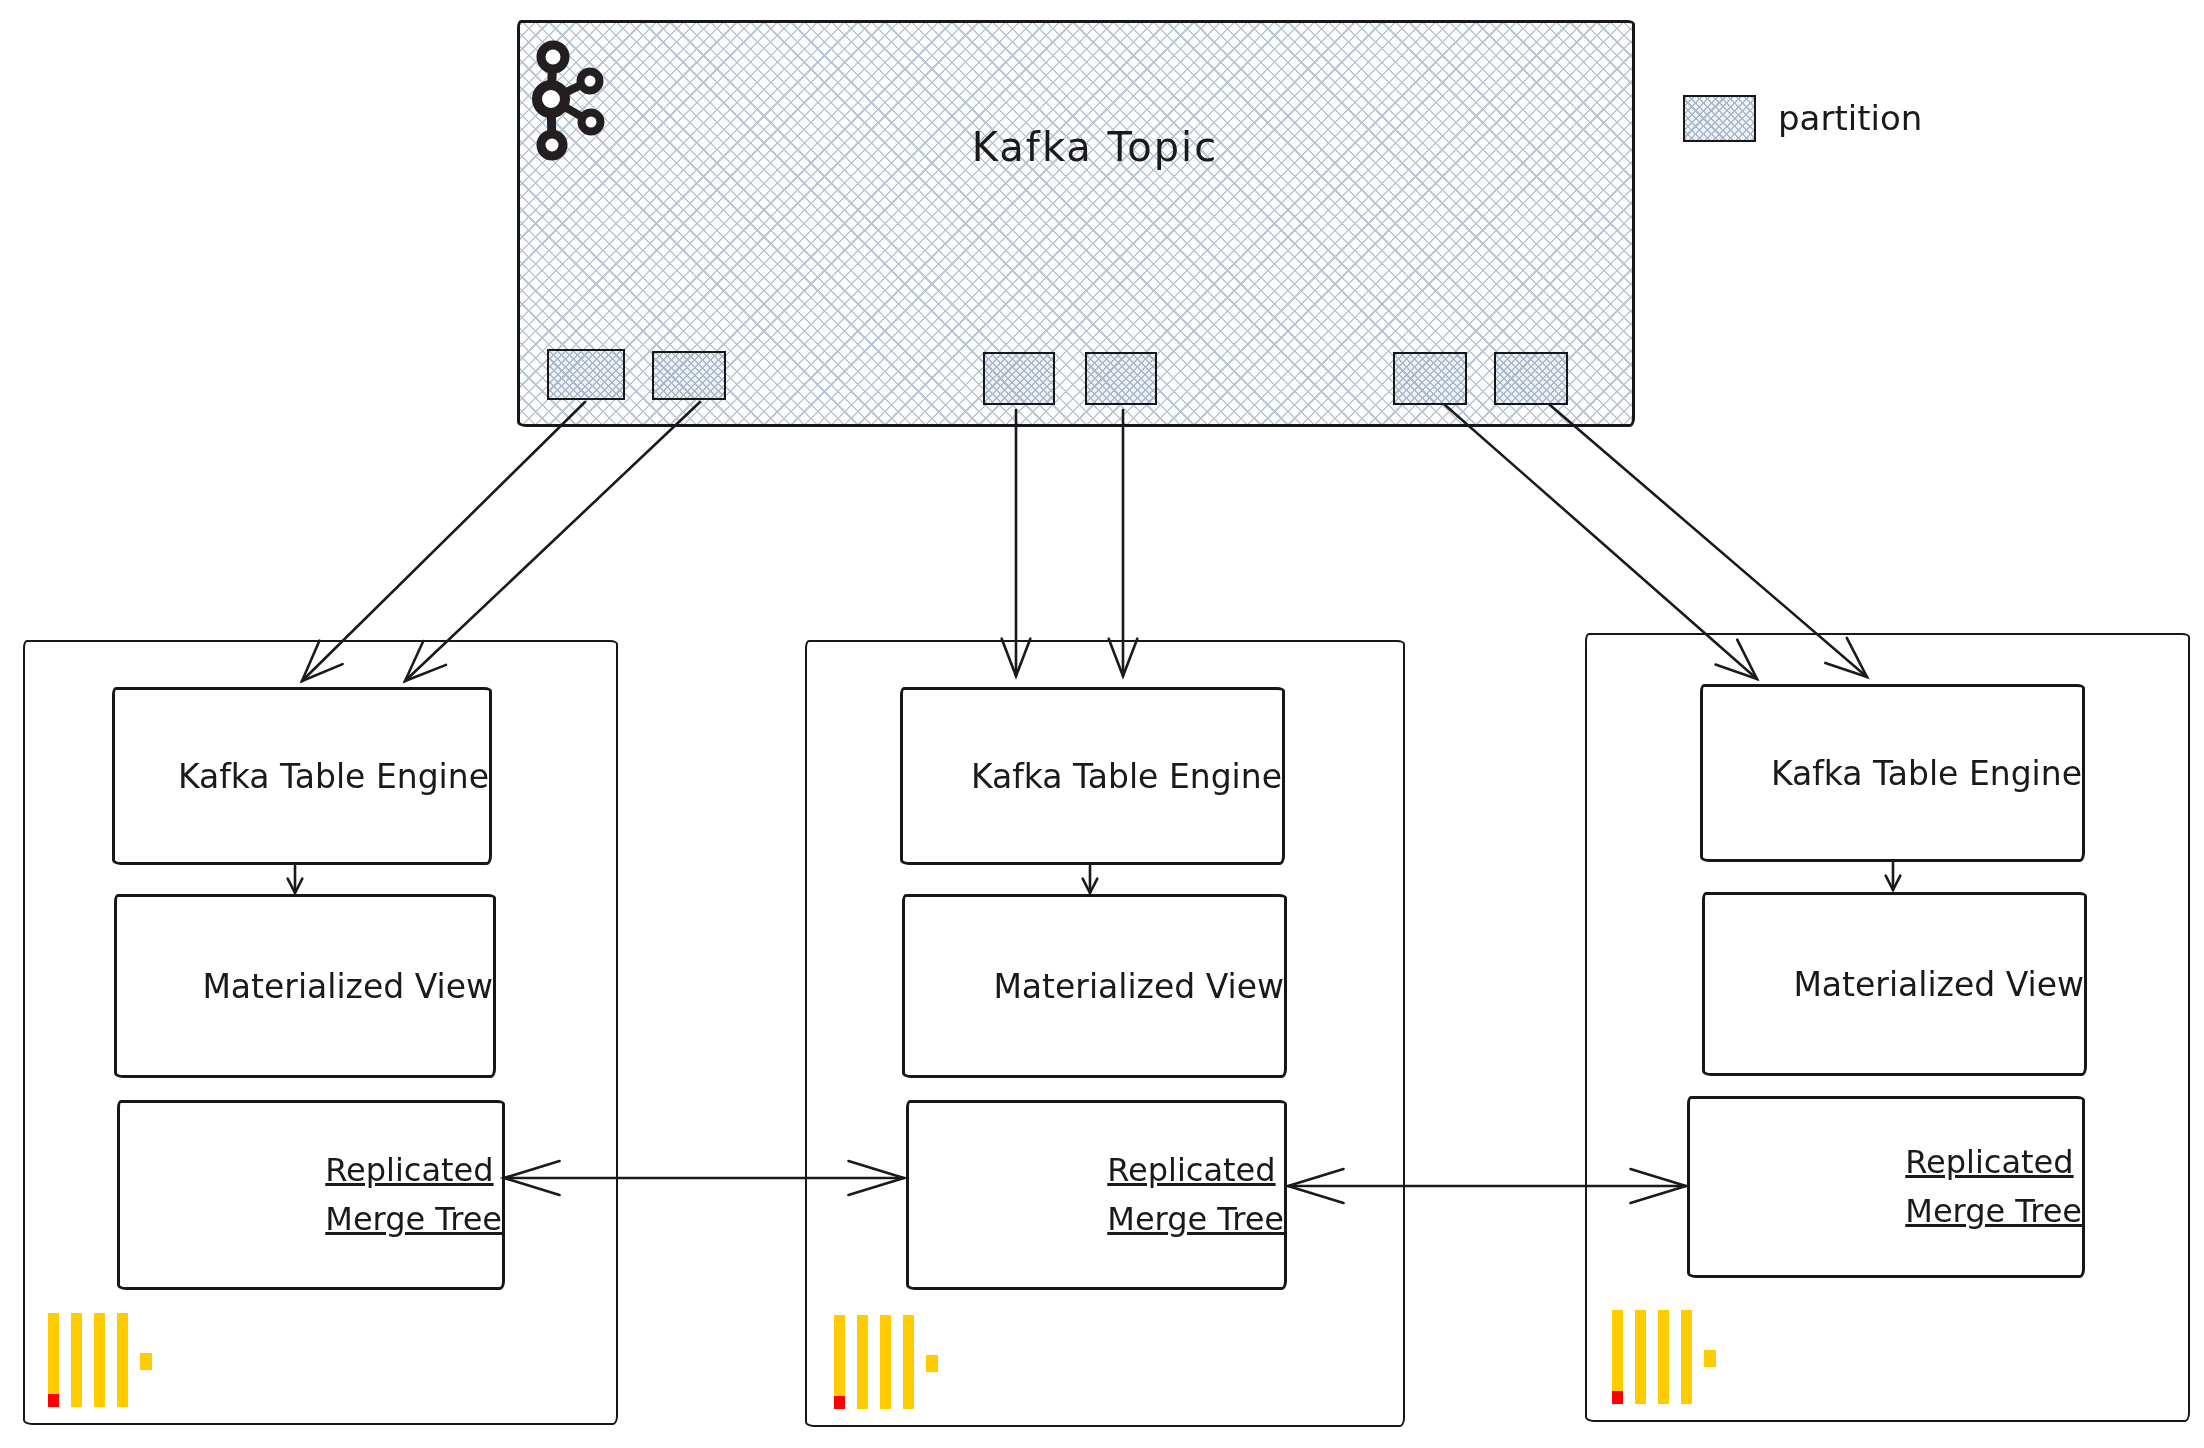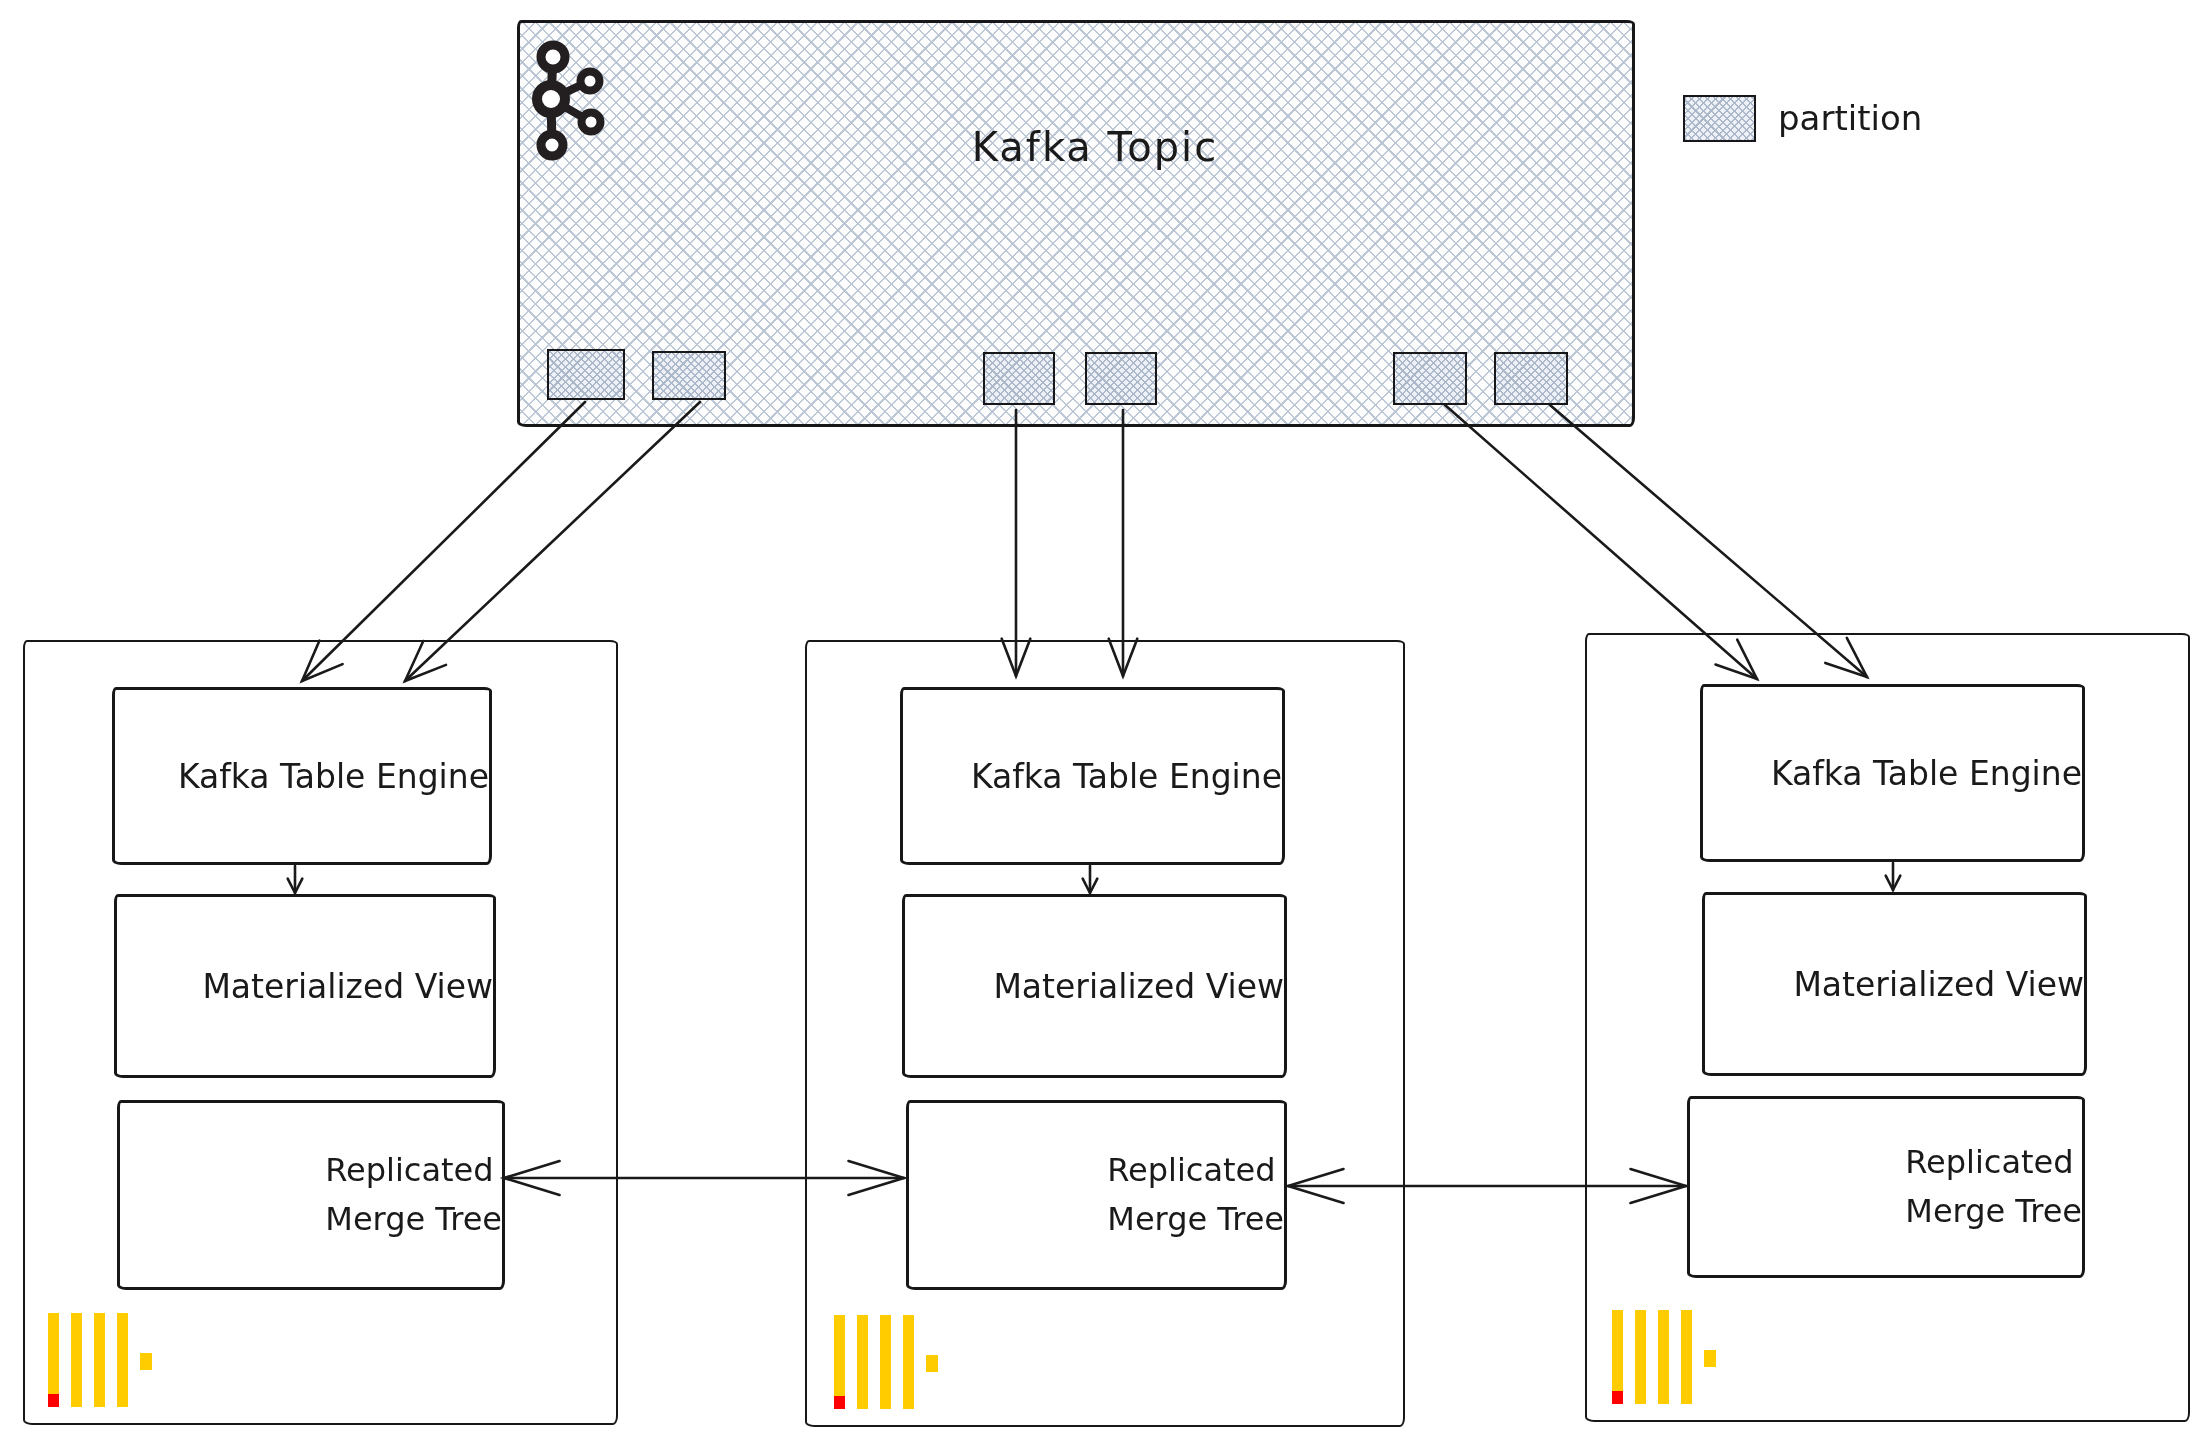--- a/index.html
+++ b/index.html
@@ -31,21 +31,21 @@
   .kafka-title{
     position:absolute;left:517px;top:124px;width:1156px;
     text-align:center;font-size:40px;letter-spacing:2px;font-weight:500;
   }
   .partition{border-width:2.5px;}
   .legend-swatch{left:1683px;top:95px;width:73px;height:47px;border-width:2.5px;}
   .legend-label{position:absolute;left:1778px;top:98px;font-size:34px;}
   .server{border-width:2.5px;background:#ffffff;}
   .inner{background:#ffffff;display:flex;align-items:center;justify-content:flex-end;}
   .inner .lbl{font-size:33px;text-align:center;}
-  .rmt-lbl{font-size:32px;line-height:49px;text-align:left;}
+  .rmt-lbl{font-size:32px;line-height:49px;text-align:left;text-decoration:underline;}
   
   .kafka-logo{position:absolute;left:532px;top:36px;}
   
   .ch-logo{position:absolute;width:106px;height:94px;}
   .ch-bar{position:absolute;top:0;width:11px;height:94px;}
   .ch-bar.b1{left:0;}  .ch-bar.b2{left:23px;} .ch-bar.b3{left:46px;} .ch-bar.b4{left:69px;}
   .ch-short{position:absolute;left:92px;top:40px;width:12px;height:17px;}
   .ch-red{position:absolute;left:0;top:81px;width:11px;height:13px;}
   
   #arrows{position:absolute;left:0;top:0;z-index:10;pointer-events:none;}

